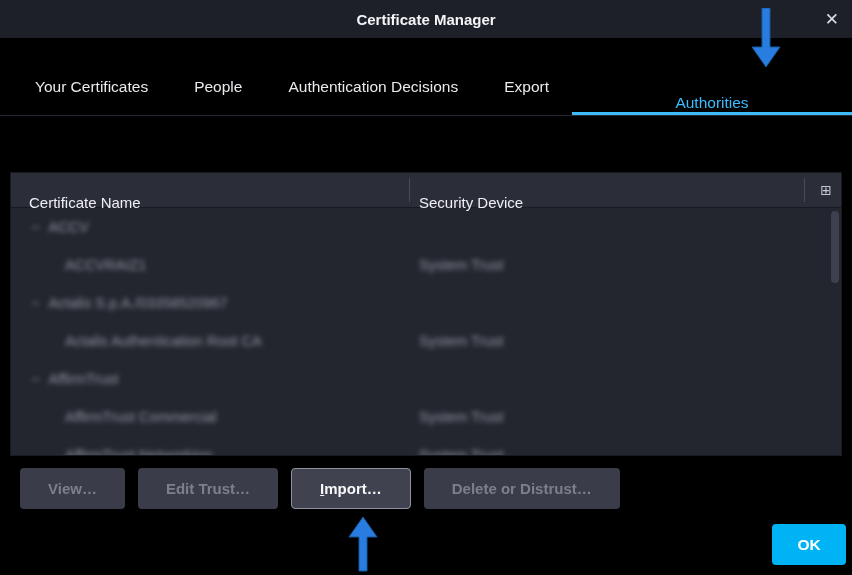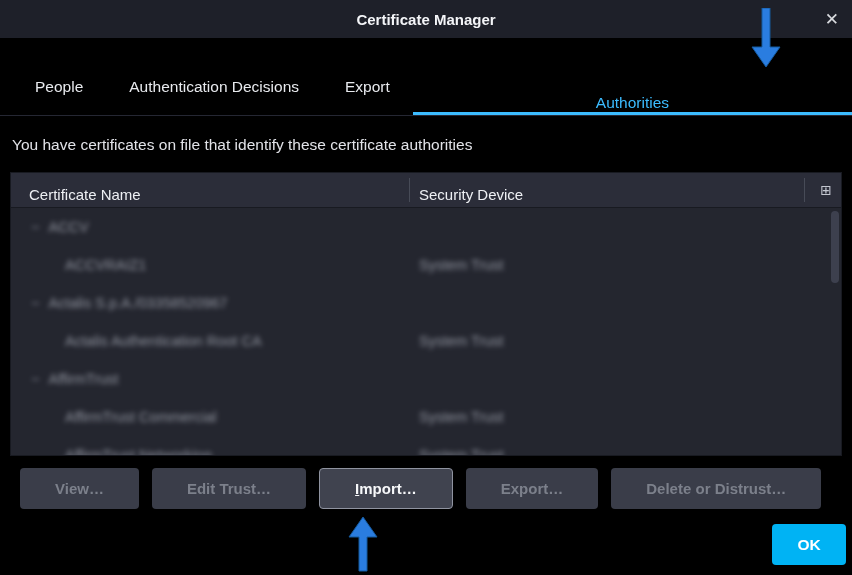--- a/index.html
+++ b/index.html
@@ -22,21 +22,21 @@
     color:#e8eaee;box-sizing:border-box;white-space:nowrap;}
   .tab.active{color:var(--accent,#3cbcff);border-bottom:3px solid var(--accent,#3cbcff);
     flex:1;justify-content:center;align-items:flex-end;}
   
   .description{position:absolute;top:136px;left:12px;font-size:15.5px;color:#e2e3e8;}
   
   .table{position:absolute;top:172px;left:10px;width:832px;height:284px;
     background:#24262f;border:1px solid #181a21;box-sizing:border-box;overflow:hidden;}
   .thead{position:relative;height:34px;background:#2b2d39;border-bottom:1px solid #181a21;
     font-size:15px;color:#eef0f4;}
-  .th{position:absolute;top:4px;height:34px;display:flex;align-items:center;}
+  .th{position:absolute;top:12px;height:34px;display:flex;align-items:center;}
   .th-name{left:18px;}
   .th-device{left:408px;}
   .vsep{position:absolute;top:5px;bottom:5px;width:1px;background:#474b57;}
   .vsep1{left:398px;}
   .vsep2{left:793px;}
   .col-picker{position:absolute;left:800px;top:0;width:30px;height:34px;display:flex;
     align-items:center;justify-content:center;color:#c3c6cf;font-size:14px;}
   .tbody{position:relative;}
   .row{position:relative;height:38px;}
   .cell{position:absolute;top:0;height:38px;display:flex;align-items:center;
@@ -45,21 +45,21 @@
   .row.child .cell-name{left:54px;}
   .cell-device{left:408px;}
   .redacted{filter:blur(2.6px);opacity:.9;}
   .twisty{display:inline-block;margin-right:9px;color:#9ca0ab;}
   .scrollbar{position:absolute;right:1px;top:35px;bottom:1px;width:10px;}
   .scroll-thumb{position:absolute;top:3px;left:1px;width:8px;height:72px;
     background:#3d404e;border-radius:4px;}
   
   .btnrow{position:absolute;top:468px;left:20px;display:flex;gap:13px;}
   .btn{height:41px;border:none;border-radius:4px;background:#3a3d49;color:#7c808b;
-    font-family:inherit;font-size:15px;font-weight:600;padding:0 35px;
+    font-family:inherit;font-size:15px;font-weight:600;padding:0 28px;
     display:flex;align-items:center;white-space:nowrap;}
   .btn.import{background:#40434f;border:1px solid #8f93a0;color:#f6f7f9;}
   .ak{text-decoration:underline;}
   .ok{position:absolute;right:6px;top:524px;width:74px;height:41px;border:none;border-radius:4px;
     background:var(--ok_bg,#00b3f4);color:#ffffff;font-family:inherit;
     font-size:15.5px;font-weight:700;display:flex;align-items:center;justify-content:center;margin-left:12px;}
   
   .arrow{position:absolute;pointer-events:none;}
   .arrow-down{left:750px;top:8px;}
   .arrow-up{left:347px;top:516px;}
@@ -69,34 +69,36 @@
 
 <div class="window">
 
   <div class="titlebar">
     <span class="title">Certificate Manager</span>
     <span class="close-btn">✕</span>
   </div>
 
   <div class="tabs">
     <div class="tab">
+        <span>Your Certificates</span>
+      </div>
+    <div class="tab">
         <span>People</span>
       </div>
     <div class="tab">
         <span>Authentication Decisions</span>
       </div>
     <div class="tab">
         <span>Export</span>
       </div>
     <div class="tab active">
         <span>Authorities</span>
       </div>
   </div>
 
-  <div class="description">You have certificates on file that identify these certificate authorities</div>
 
   <div class="table">
     <div class="thead">
       <span class="th th-name">Certificate Name</span>
       <span class="vsep vsep1"></span>
       <span class="th th-device">Security Device</span>
       <span class="vsep vsep2"></span>
       <span class="col-picker">⊞</span>
     </div>
     <div class="tbody">
@@ -140,21 +142,20 @@
     </div>
   </div>
 
   <div class="btnrow">
     <button class="btn">View…</button>
     <button class="btn">Edit Trust…</button>
     <button class="btn import">
         <span class="ak">I</span>
         <span>mport…</span>
       </button>
-    <button class="btn">Export…</button>
     <button class="btn">Delete or Distrust…</button>
   </div>
 
   <button class="ok">OK</button>
 
   <svg class="arrow arrow-down" width="32" height="60" viewBox="0 0 32 60">
     <path d="M12 0 H20 V39 H30 L16 59 L2 39 H12 Z" fill="var(--arrow,#2a7de0)" stroke="#155a9e" stroke-width="1"></path>
   </svg>
   <svg class="arrow arrow-up" width="32" height="56" viewBox="0 0 32 56">
     <path d="M16 1 L30 21 H20 V55 H12 V21 H2 Z" fill="var(--arrow,#2a7de0)" stroke="#155a9e" stroke-width="1"></path>

